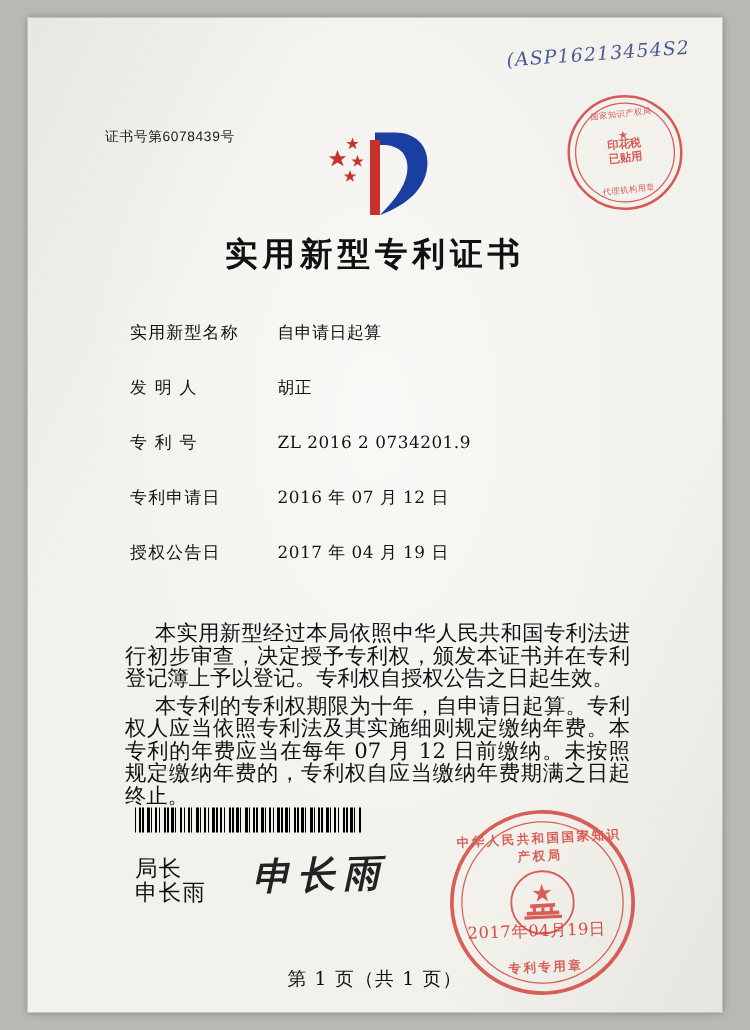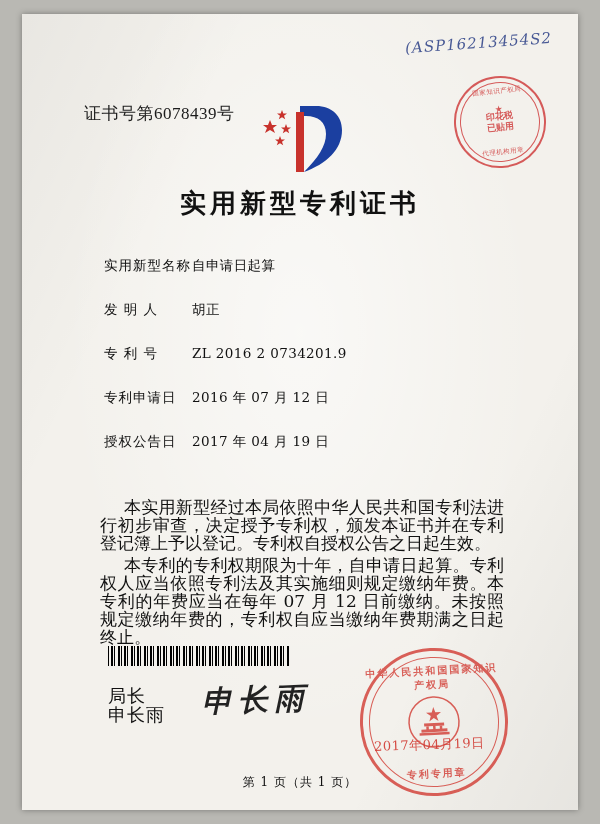--- a/index.html
+++ b/index.html
@@ -33,22 +33,22 @@
     font-size:15px;color:#2b3f86;
     letter-spacing:1px;
     transform:rotate(-4deg);
     font-style:italic;
     opacity:.85;
   }
 
   
   .certno{
     position:absolute;left:62px;top:88px;
-    font-family:Liberation Serif, serif;
-    font-size:17px;color:#1b1b1b;
+    font-family:Liberation Sans, sans-serif;
+    font-size:11px;color:#1b1b1b;
     letter-spacing:.5px;
   }
 
   
   .seal-top{
     position:absolute;right:32px;top:62px;
     width:88px;height:88px;border-radius:50%;
     border:2px solid #cf3a3a;
     color:#cf3a3a;
     opacity:.82;
@@ -87,21 +87,21 @@
     letter-spacing:4px;
     color:#111;
   }
 
   
   .fields{position:absolute;left:82px;top:243px;width:400px;}
   .field{
     display:flex;align-items:baseline;
     margin-bottom:26px;
     font-family:"DejaVu Serif","Liberation Serif",serif;
-    font-size:13.5px;color:#111;
+    font-size:13.5px;color:#111;gap:30px;
   }
   .field .lab{width:88px;flex:none;letter-spacing:1px;}
   .field .val{letter-spacing:.4px;}
 
   
   .body{
     position:absolute;left:78px;top:484px;width:404px;
     font-family:"DejaVu Serif","Liberation Serif",serif;
     font-size:17px;line-height:18px;color:#111;
     text-align:justify;
@@ -156,21 +156,21 @@
     font-family:"DejaVu Serif","Liberation Serif",serif;
     font-size:13px;color:#d23b33;letter-spacing:.5px;
     transform:rotate(-2deg);
     opacity:.9;
   }
 
   
   .footer{
     position:absolute;left:0;right:0;top:760px;text-align:center;
     font-family:"DejaVu Serif","Liberation Serif",serif;
-    font-size:12px;color:#111;letter-spacing:1px;
+    font-size:15px;color:#111;letter-spacing:1px;
   }
 </style>
 </head>
 <body>
 
 <div class="page">
   <div class="inner">
 
     <div class="handcode">(ASP16213454S2</div>
 

